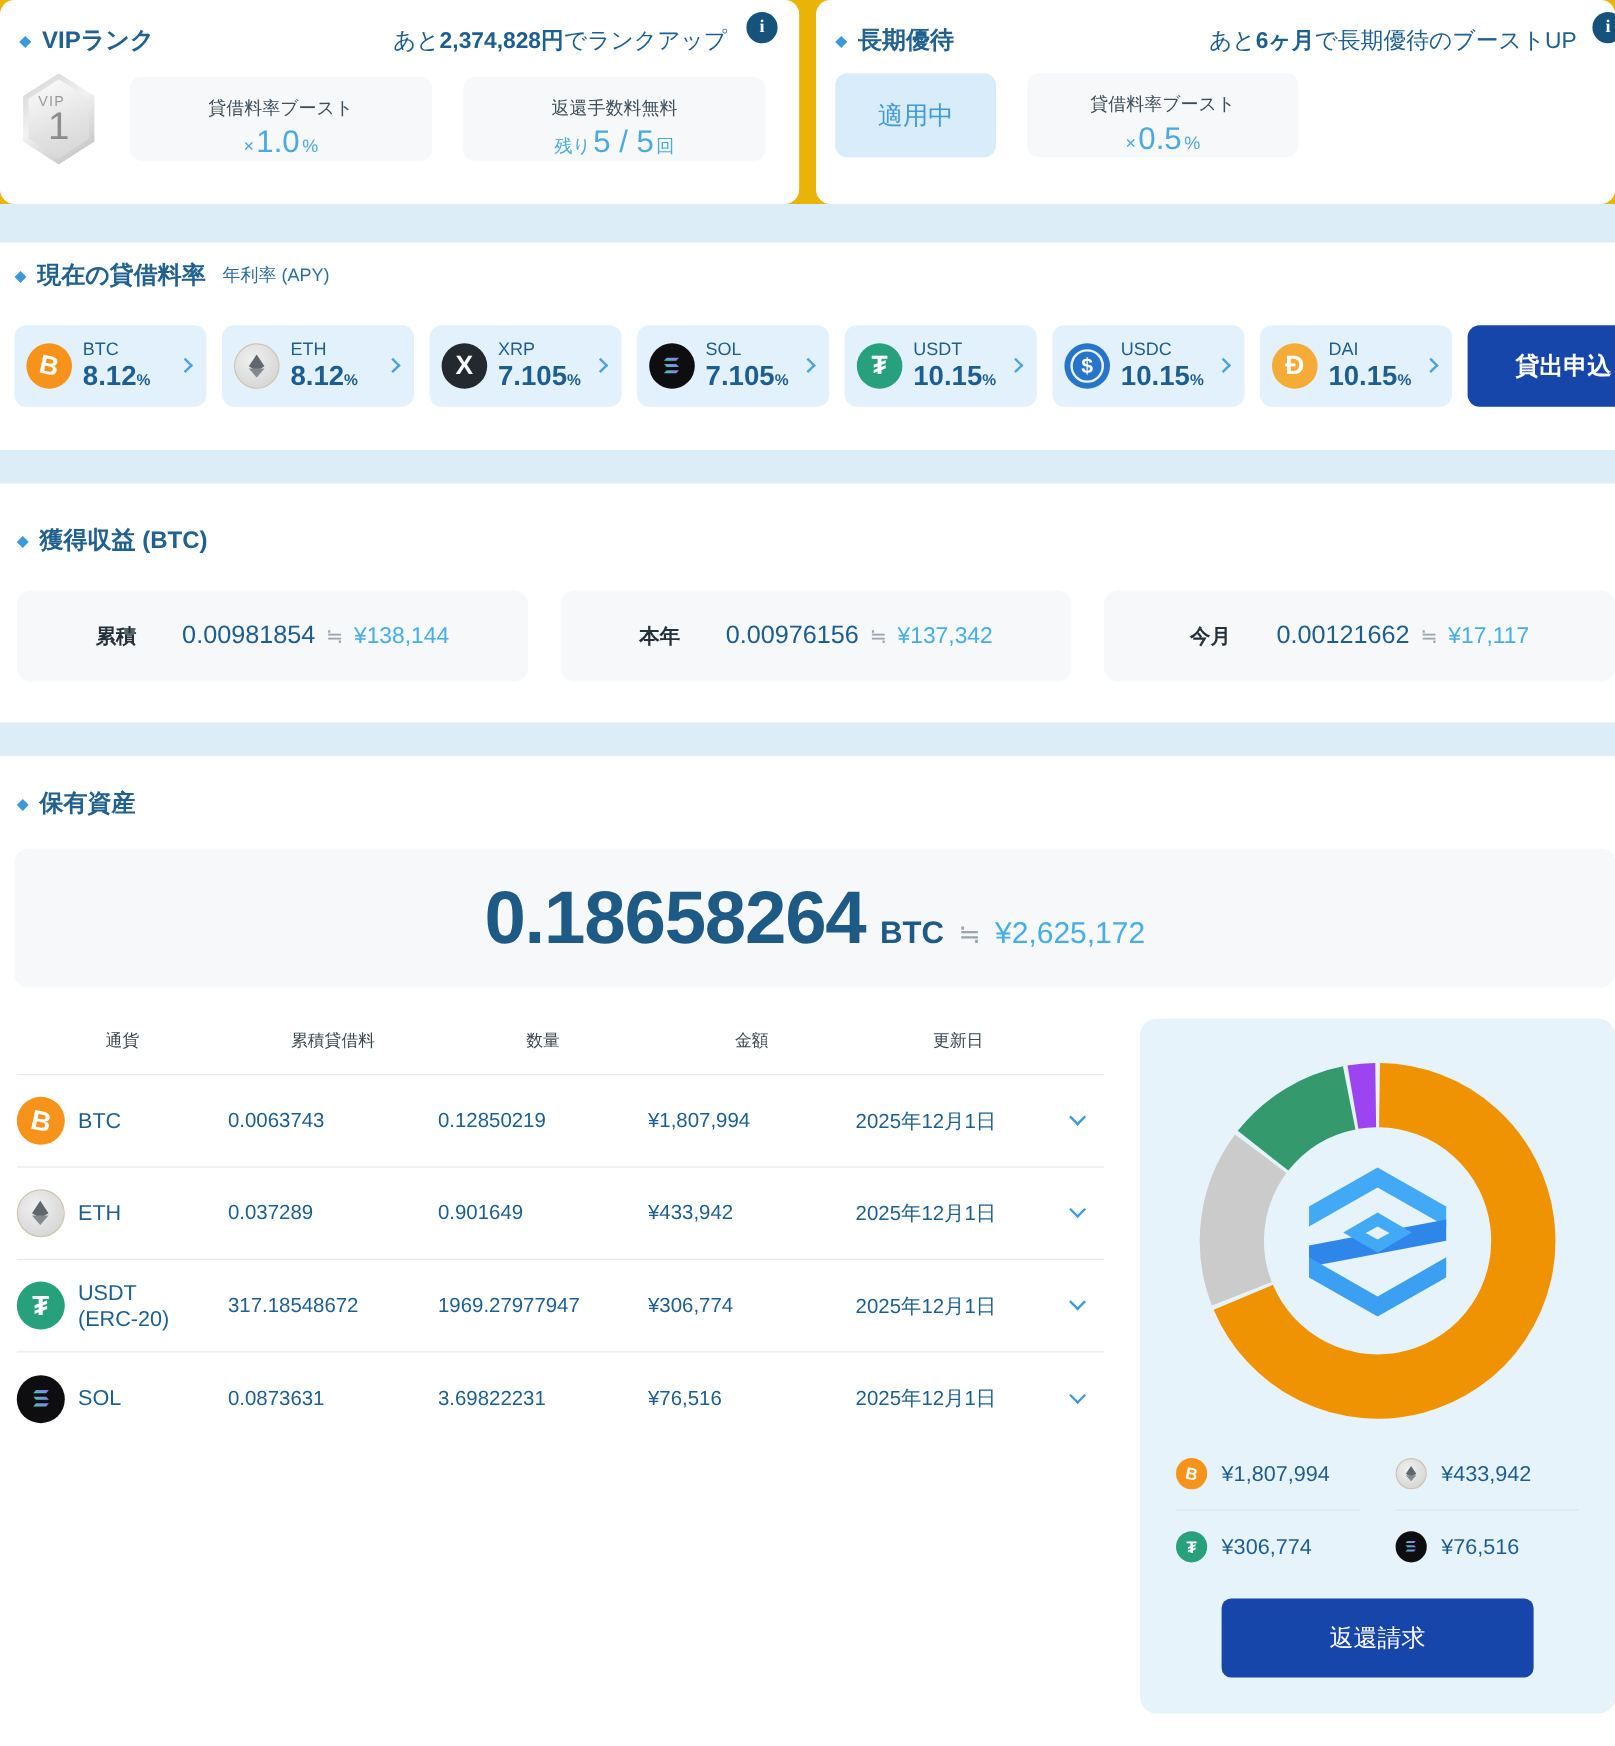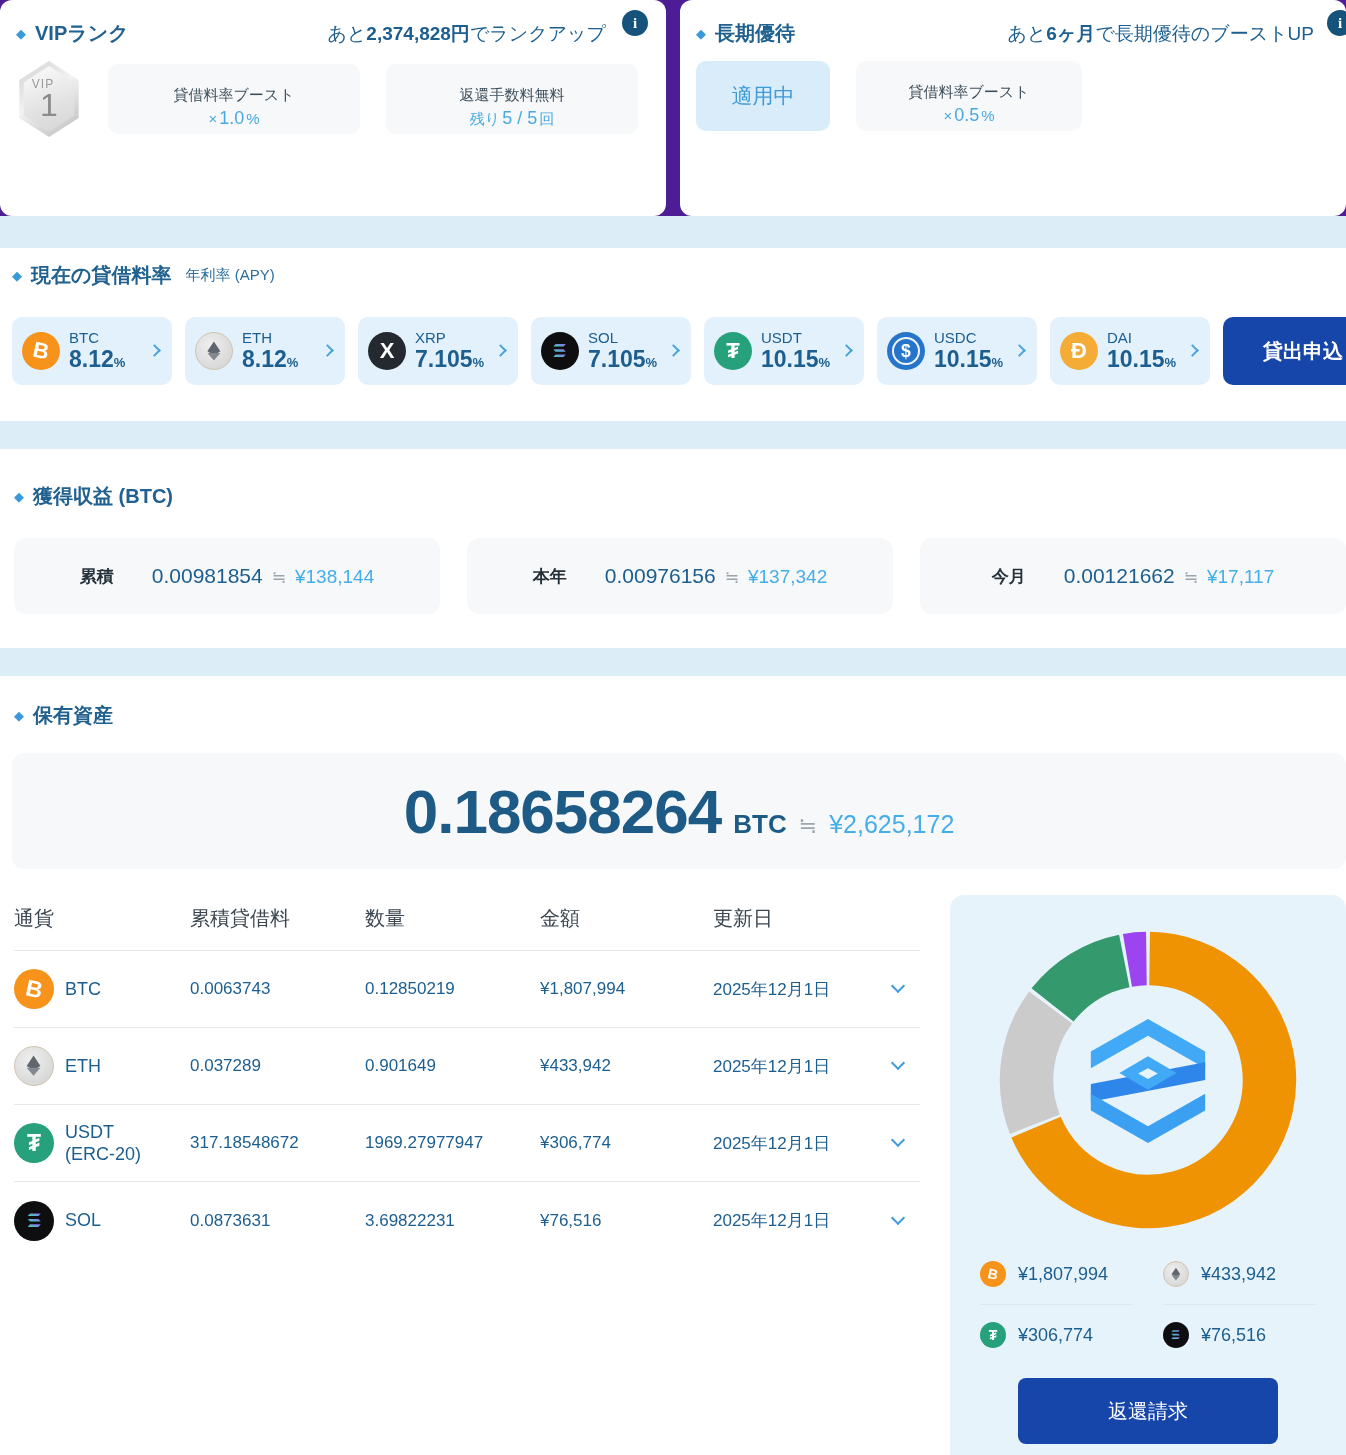--- a/index.html
+++ b/index.html
@@ -1,21 +1,21 @@
 <!DOCTYPE html>
 <html><head>
 <meta charset="utf-8">
 <style>
   * { box-sizing: border-box; margin: 0; padding: 0; }
   html,body { background:#fff; }
   body { font-family:"Liberation Sans","DejaVu Sans",sans-serif; width:1346px; }
   .page { width:1346px; min-height:1455px; overflow:hidden; background:#fff; }
 
   
-  .top-row { display:flex; gap:14px; background:#4c1d95; height:216px; align-items:stretch; }
+  .top-row { display:flex; gap:14px; background:#eab308; height:170px; align-items:stretch; }
   .card { background:#fff; border-radius:12px; flex:1; position:relative; padding:20px 18px 0 16px; }
   .card-head { display:flex; align-items:center; }
   .sec-title { font-size:20px; font-weight:bold; color:#21618F; display:flex; align-items:center; gap:9px; }
   .diamond::before { content:"◆"; color:#3A9AD9; font-size:13px; }
   .head-note { margin-left:auto; font-size:19px; color:#1C5E8F; }
   .head-note b { font-size:19px; }
   .vip .head-note { margin-right:42px; }
   .lt  .head-note { margin-right:14px; }
   .info { position:absolute; top:10px; right:18px; width:26px; height:26px; border-radius:50%;
           background:#15537C; color:#fff; font-size:15px; font-weight:bold; border:none;
@@ -31,21 +31,21 @@
          background:linear-gradient(160deg,#fdfdfd,#e2e2e2 60%,#d4d4d4); }
   .hex .vip-small { position:absolute; top:16px; left:0; right:12px; text-align:center; font-size:12px; color:#9a9a9a; letter-spacing:1px; }
   .hex .vip-num   { position:absolute; top:26px; left:0; right:0; text-align:center; font-size:32px; color:#8c8c8c; }
 
   .mini-card { background:#F7F8F9; border-radius:10px; height:70px; display:flex; flex-direction:column;
                align-items:center; justify-content:center; gap:3px; }
   .vip .mini-card { width:252px; }
   .lt  .mini-card { width:226px; }
   .mini-label { font-size:15px; color:#3D4F5C;margin-top:16px; }
   .mini-value { color:#4AA9E0; display:flex; align-items:baseline; gap:2px; }
-  .mini-value .lg { font-size:18px; }
+  .mini-value .lg { font-size:26px; }
   .mini-value .sm { font-size:15px; }
   .badge-active { width:134px; height:70px; border-radius:10px; background:#D9ECF9; color:#3E9AD8;
                   font-size:21px; display:flex; align-items:center; justify-content:center; flex:none; }
 
   .band { height:28px; background:#DDEDF8; }
   .band-lg { height:32px; }
 
   
   .rates { padding:14px 0 36px 12px; }
   .rates-head { display:flex; align-items:baseline; gap:14px; margin-bottom:28px; }
@@ -96,21 +96,21 @@
                 display:flex; align-items:center; justify-content:center; }
   .total-line { display:flex; align-items:baseline; gap:12px; }
   .total-num { font-size:62px; font-weight:bold; color:#1D5A86; letter-spacing:-1px; }
   .total-unit { font-size:26px; font-weight:bold; color:#1D5A86; }
   .total-approx { font-size:22px; color:#9AA5AD; }
   .total-yen { font-size:25px; color:#45AEE8; }
 
   .holdings-body { display:flex; padding-left:14px; }
   .table-wrap { flex:1; margin-right:30px; }
   .thead, .trow { display:grid; grid-template-columns:176px 175px 175px 173px 1fr 36px; align-items:center; }
-  .thead { font-size:20px; color:#3B4650; padding:10px 0 18px; border-bottom:1px solid #E8E8E8; }
+  .thead { font-size:14px; color:#3B4650; padding:10px 0 18px; border-bottom:1px solid #E8E8E8;text-align:center; }
   .trow { min-height:77px; border-bottom:1px solid #E8E8E8; font-size:17px; color:#1C5E8F; cursor:pointer; }
   .trow:last-child { border-bottom:none; }
   .coin-cell { display:flex; align-items:center; gap:11px; }
   .cname { font-size:18px; line-height:1.25; }
   .chev-btn { background:none; border:none; width:30px; height:30px; cursor:pointer; position:relative; }
   .chev-d { position:absolute; left:9px; top:7px; width:10px; height:10px;
             border-right:2.5px solid #3D9BD9; border-bottom:2.5px solid #3D9BD9; transform:rotate(45deg); }
 
   .chart-card { width:396px; min-width:396px; background:#E7F3FB; border-radius:14px; padding:18px 24px 30px; }
   .donut-wrap { position:relative; width:306px; height:306px; margin:14px auto 0; }

